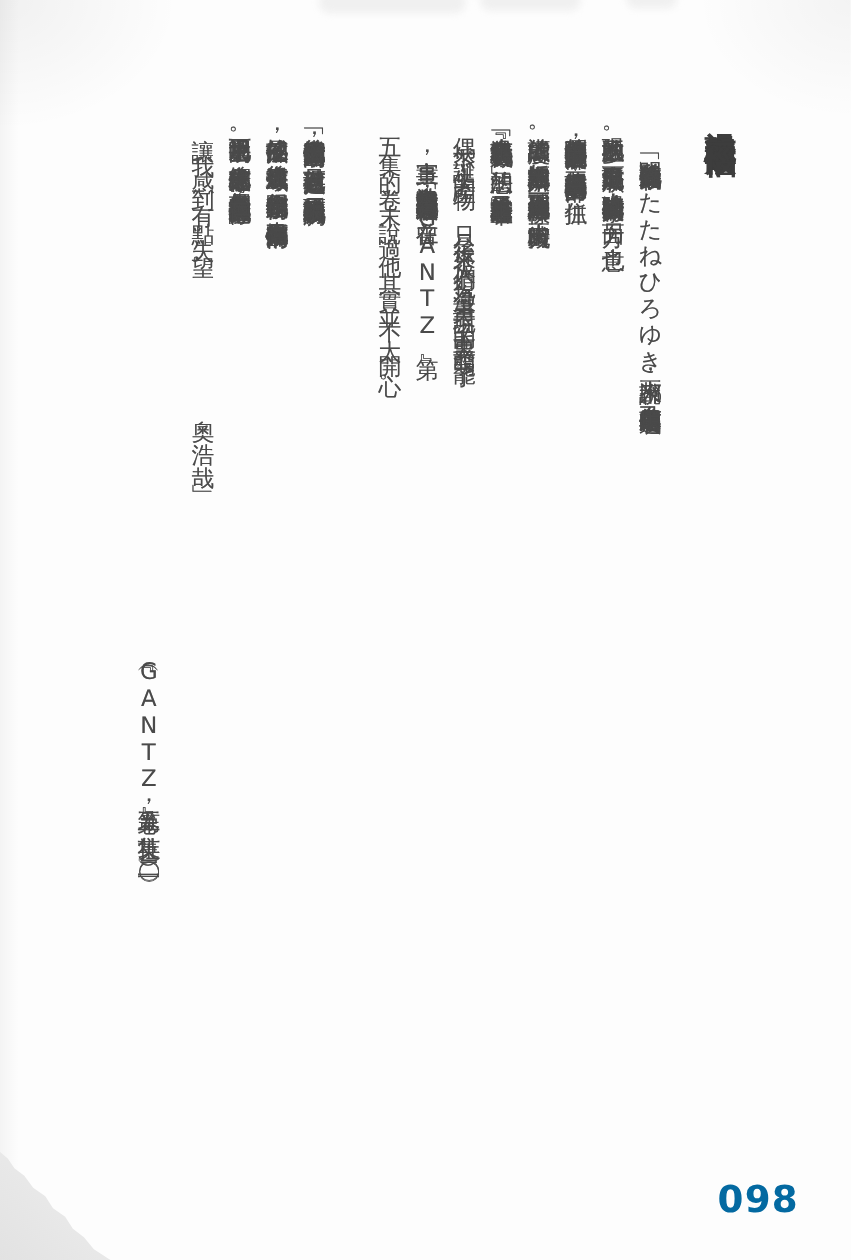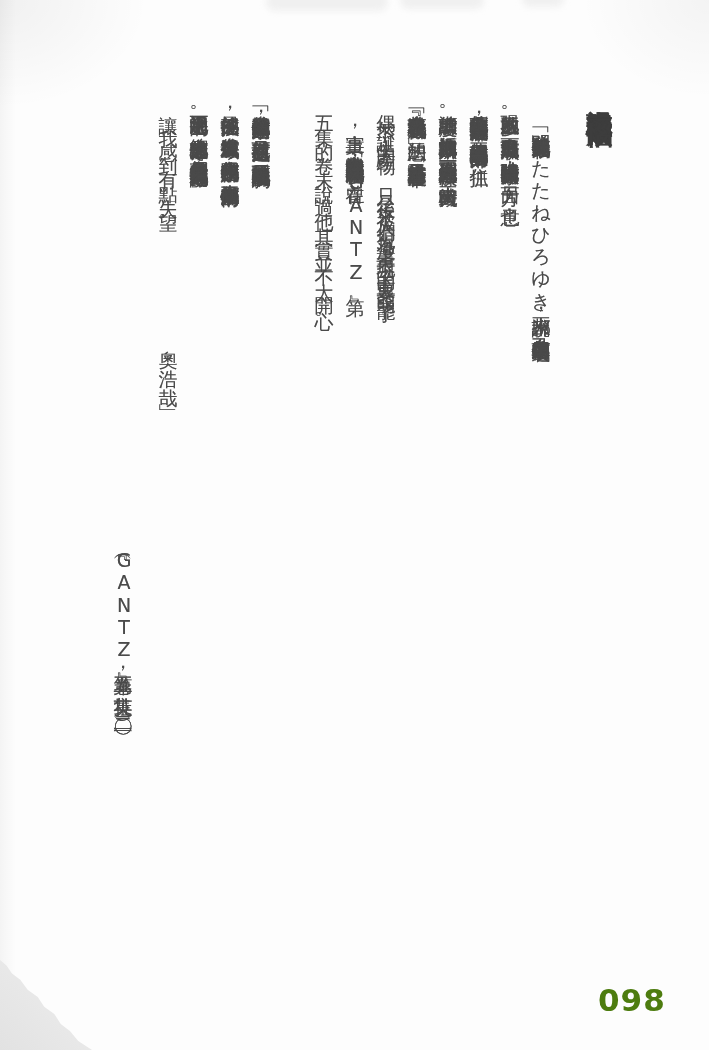--- a/index.html
+++ b/index.html
@@ -67,21 +67,21 @@
   .ls6  { letter-spacing:6px; }
   .ls14 { letter-spacing:14px; }
   .quote { margin-right:32px; margin-left:14px; }
   .attribution { margin-top:90px; letter-spacing:19px; }
   .citation { text-indent:448px; }
 
   
   .page-number {
     position:absolute; left:598px; top:982px;
     font-size:31px; font-weight:bold; letter-spacing:1px;
-    color:#4d7c0f;
+    color:#0369a1;
   }
 </style>
 </head>
 <body>
 
 <div class="page">
 
   <div class="scan-blob blob-a"></div>
   <div class="scan-blob blob-b"></div>
   <div class="scan-blob blob-c"></div>

